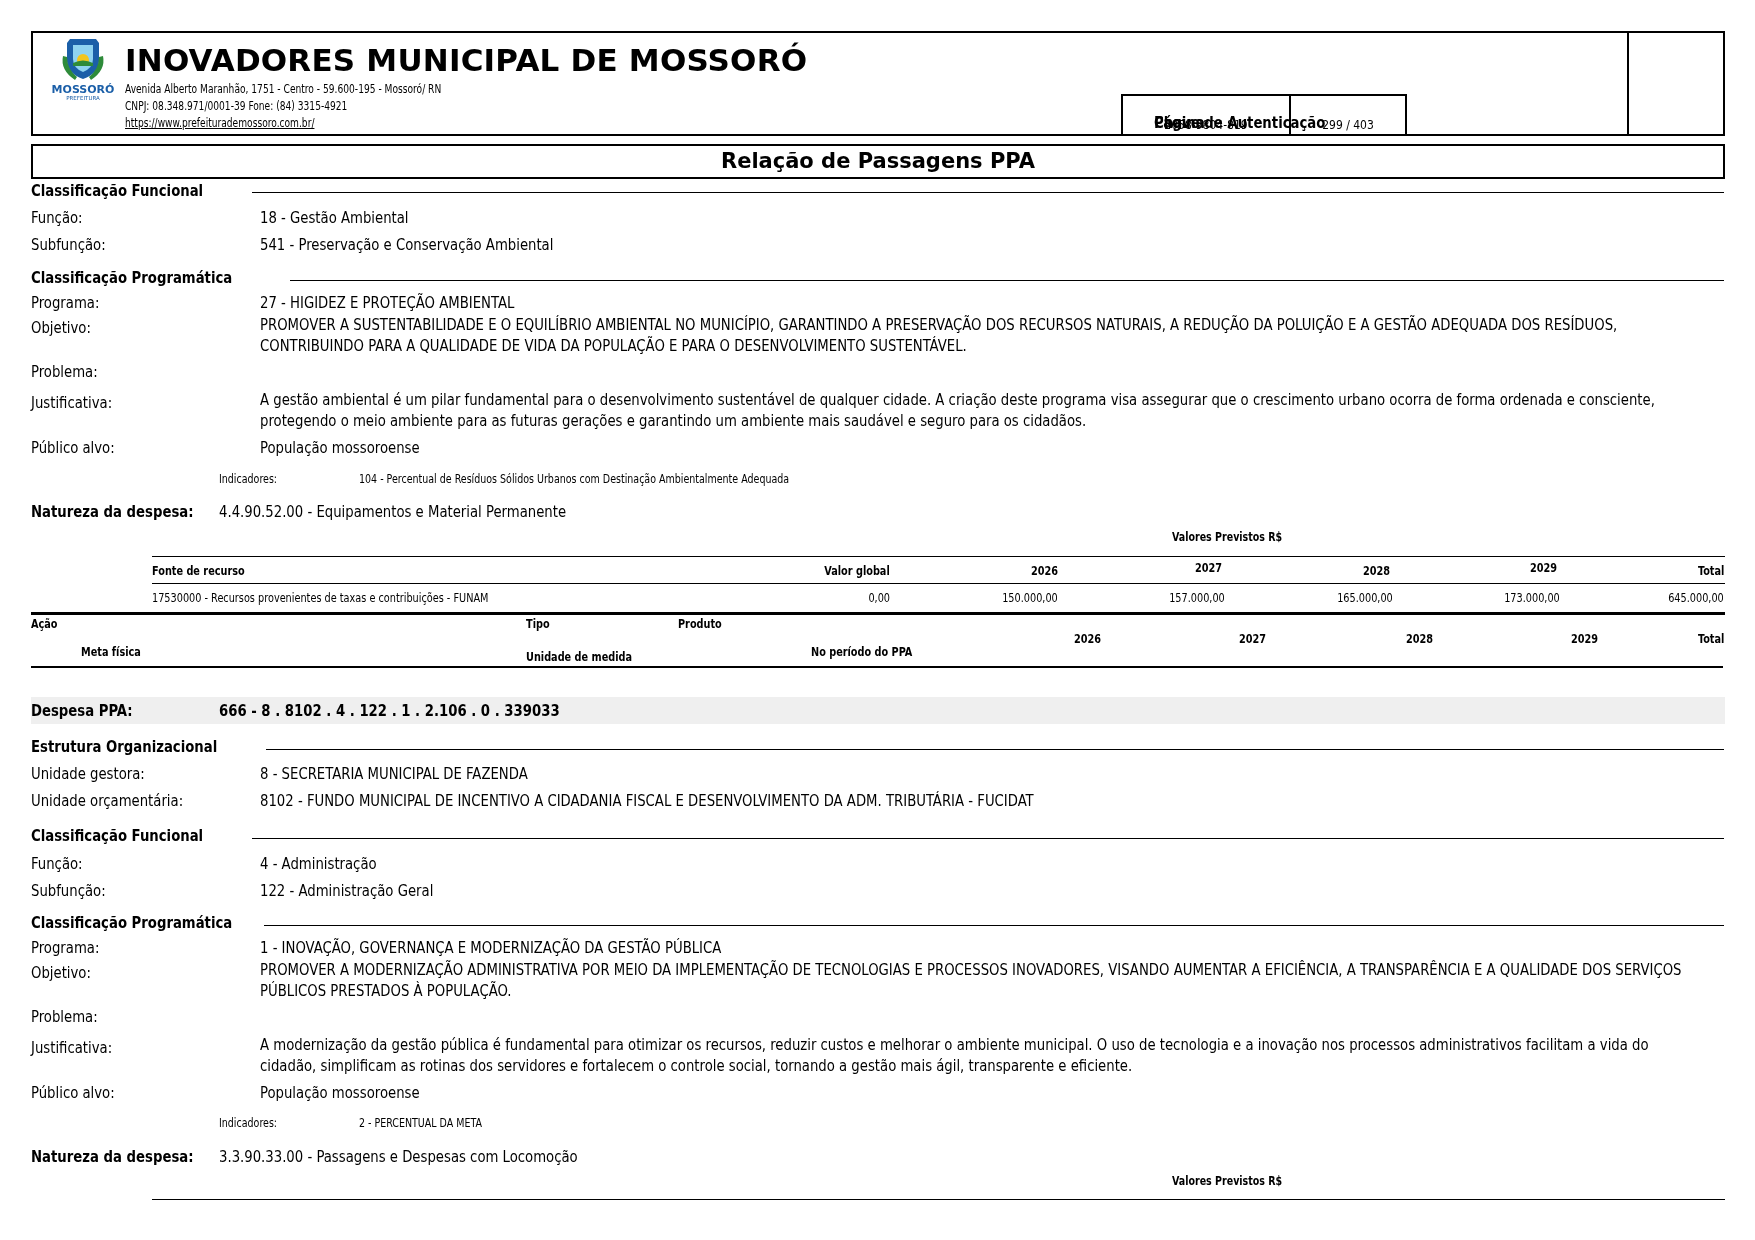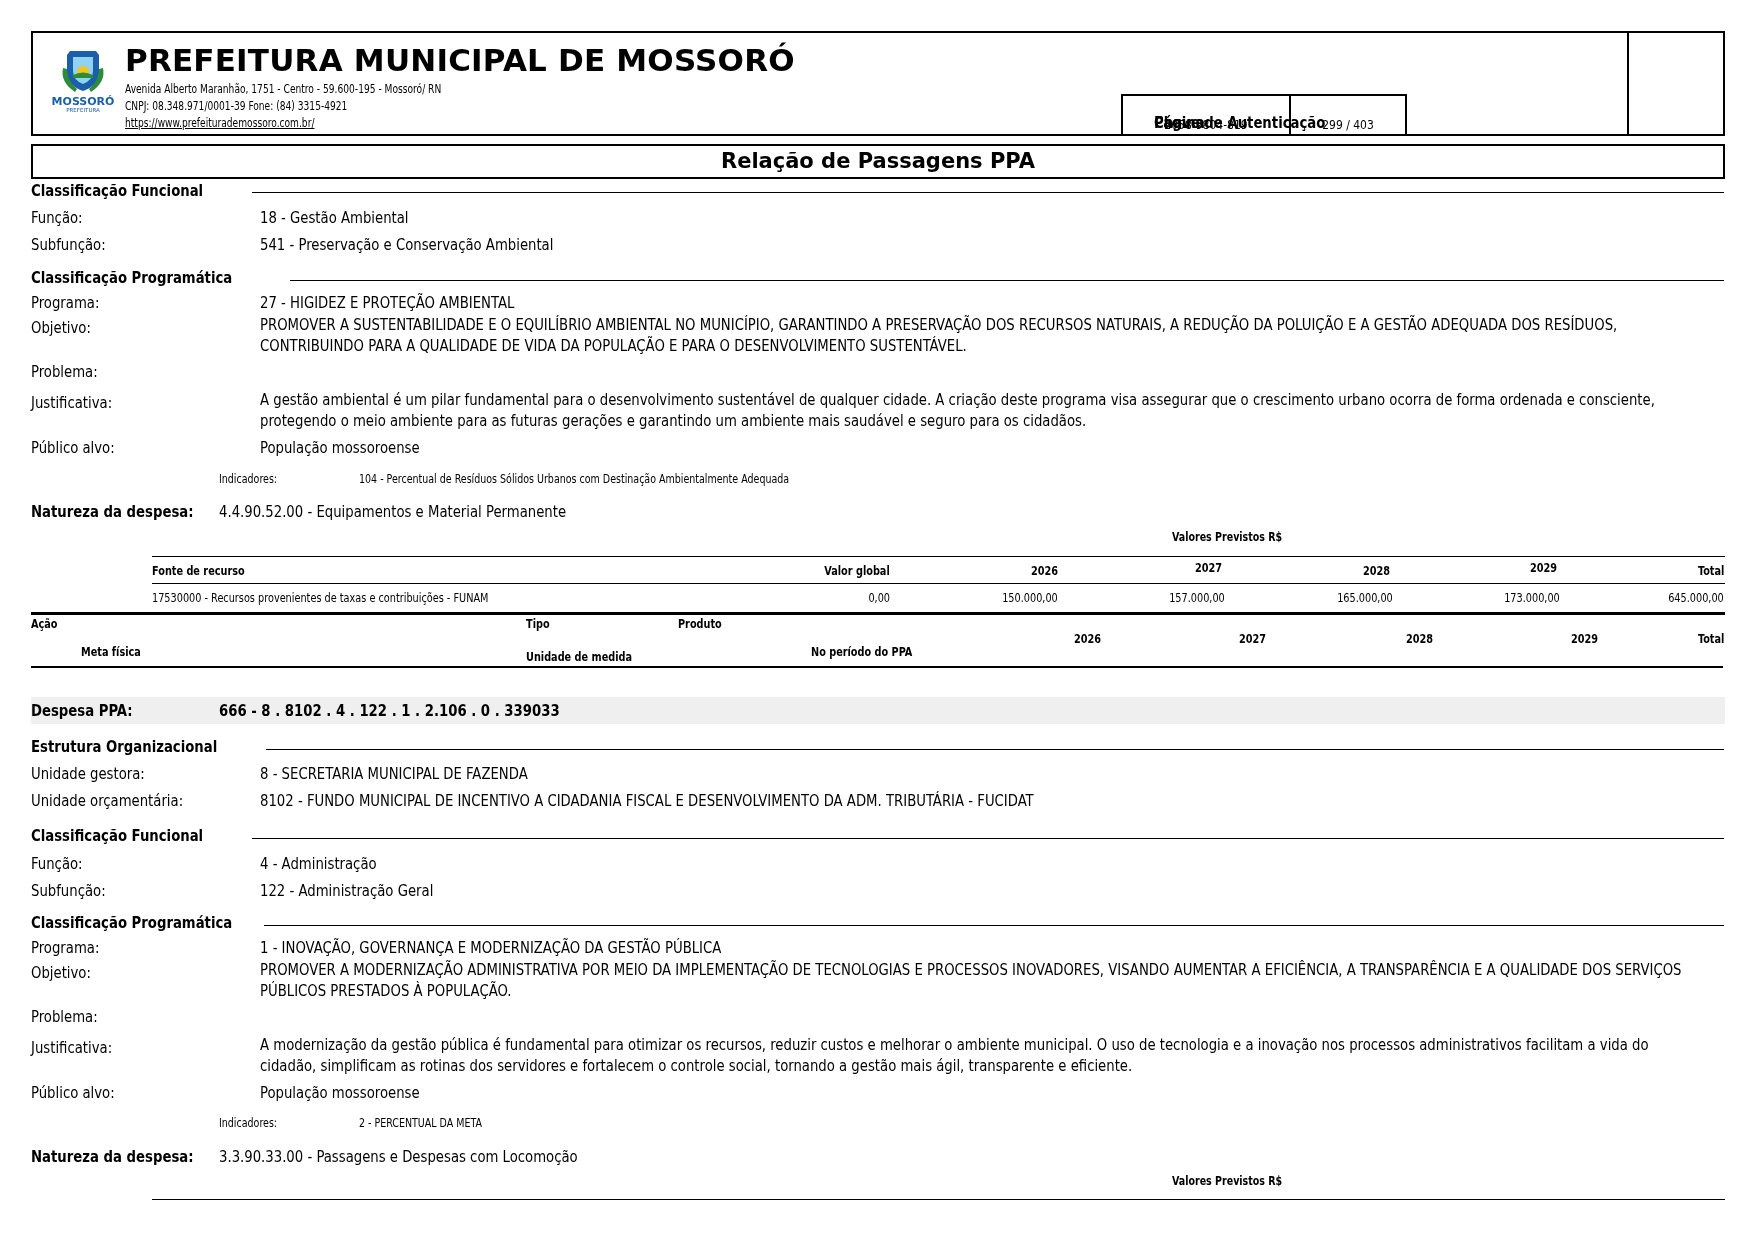--- a/index.html
+++ b/index.html
@@ -2,21 +2,21 @@
 <html><head>
 <meta charset="utf-8">
 <style>
   * { box-sizing: border-box; margin: 0; padding: 0; }
   html, body { width: 1755px; height: 1240px; background: #fff; overflow: hidden; }
   body { position: relative; font-family: "DejaVu Sans Condensed", "DejaVu Sans", "Liberation Sans", sans-serif; color: #000; }
   .abs { position: absolute; white-space: nowrap; }
 
   
   .header-box { position: absolute; left: 31px; top: 31px; width: 1694px; height: 105px; border: 2px solid #000; }
-  .logo { position: absolute; left: 50px; top: 48px; width: 66px; height: 66px; }
+  .logo { position: absolute; left: 50px; top: 36px; width: 66px; height: 66px; }
   .org-title { position: absolute; left: 125px; top: 42px; font-size: 31px; font-weight: bold; letter-spacing: 0.2px; font-family: "DejaVu Sans", sans-serif; }
   .org-line { position: absolute; left: 125px; font-size: 11.5px; transform: scaleX(0.88); transform-origin: left; }
   .org-link { text-decoration: underline; color: #000; }
   .meta-table { position: absolute; left: 1121px; top: 94px; height: 42px; display: flex; border-top: 2px solid #000; border-left: 2px solid #000; }
   .meta-cell { height: 40px; border-right: 2px solid #000; font-size: 12px; text-align: center; display: flex; flex-direction: column; justify-content: flex-end; padding-bottom: 4px; }
   .meta-cell .lbl { font-weight: bold; }
   .right-blank { position: absolute; left: 1627px; top: 31px; width: 2px; height: 105px; background: #000; }
 
   .title-box { position: absolute; left: 31px; top: 144px; width: 1694px; height: 35px; border: 2px solid #000; text-align: center; font-weight: bold; font-size: 21px; line-height: 31px; font-family: "DejaVu Sans", sans-serif; }
 
@@ -45,21 +45,21 @@
     <path d="M23 9 h20 v14 q0 9 -10 13 q-10 -4 -10 -13 z" fill="#8fd3f0"></path>
     <circle cx="33" cy="24" r="6" fill="#f3c61d"></circle>
     <path d="M23 27 q10 -5 20 0 v3 h-20 z" fill="#2e8b3a"></path>
     <path d="M13 20 q-3 14 12 24 l2 -3 q-10 -8 -10 -20 z" fill="#2e8b3a"></path>
     <path d="M53 20 q3 14 -12 24 l-2 -3 q10 -8 10 -20 z" fill="#2e8b3a"></path>
     <text x="33" y="57" font-size="11" font-weight="bold" text-anchor="middle" fill="#1b5fa8" font-family="DejaVu Sans, sans-serif">MOSSORÓ</text>
     <text x="33" y="64" font-size="5.5" text-anchor="middle" fill="#1b5fa8" font-family="DejaVu Sans, sans-serif">PREFEITURA</text>
   </svg>
 </div>
 
-<div class="org-title">PREFEITURA MUNICIPAL DE MOSSORÓ</div>
+<div class="org-title">INOVADORES MUNICIPAL DE MOSSORÓ</div>
 <div class="org-line" style="top:82px;">Avenida Alberto Maranhão, 1751 - Centro - 59.600-195 - Mossoró/ RN</div>
 <div class="org-line" style="top:99px;">CNPJ: 08.348.971/0001-39 Fone: (84) 3315-4921</div>
 <div class="org-line" style="top:116px;"><a class="org-link">https://www.prefeiturademossoro.com.br/</a></div>
 
 <div class="meta-table">
   <div class="meta-cell" style="width:168px;">
     <span class="lbl">Chave de Autenticação</span>
     <span>2058-9804-819</span>
   </div>
   <div class="meta-cell" style="width:116px;">

